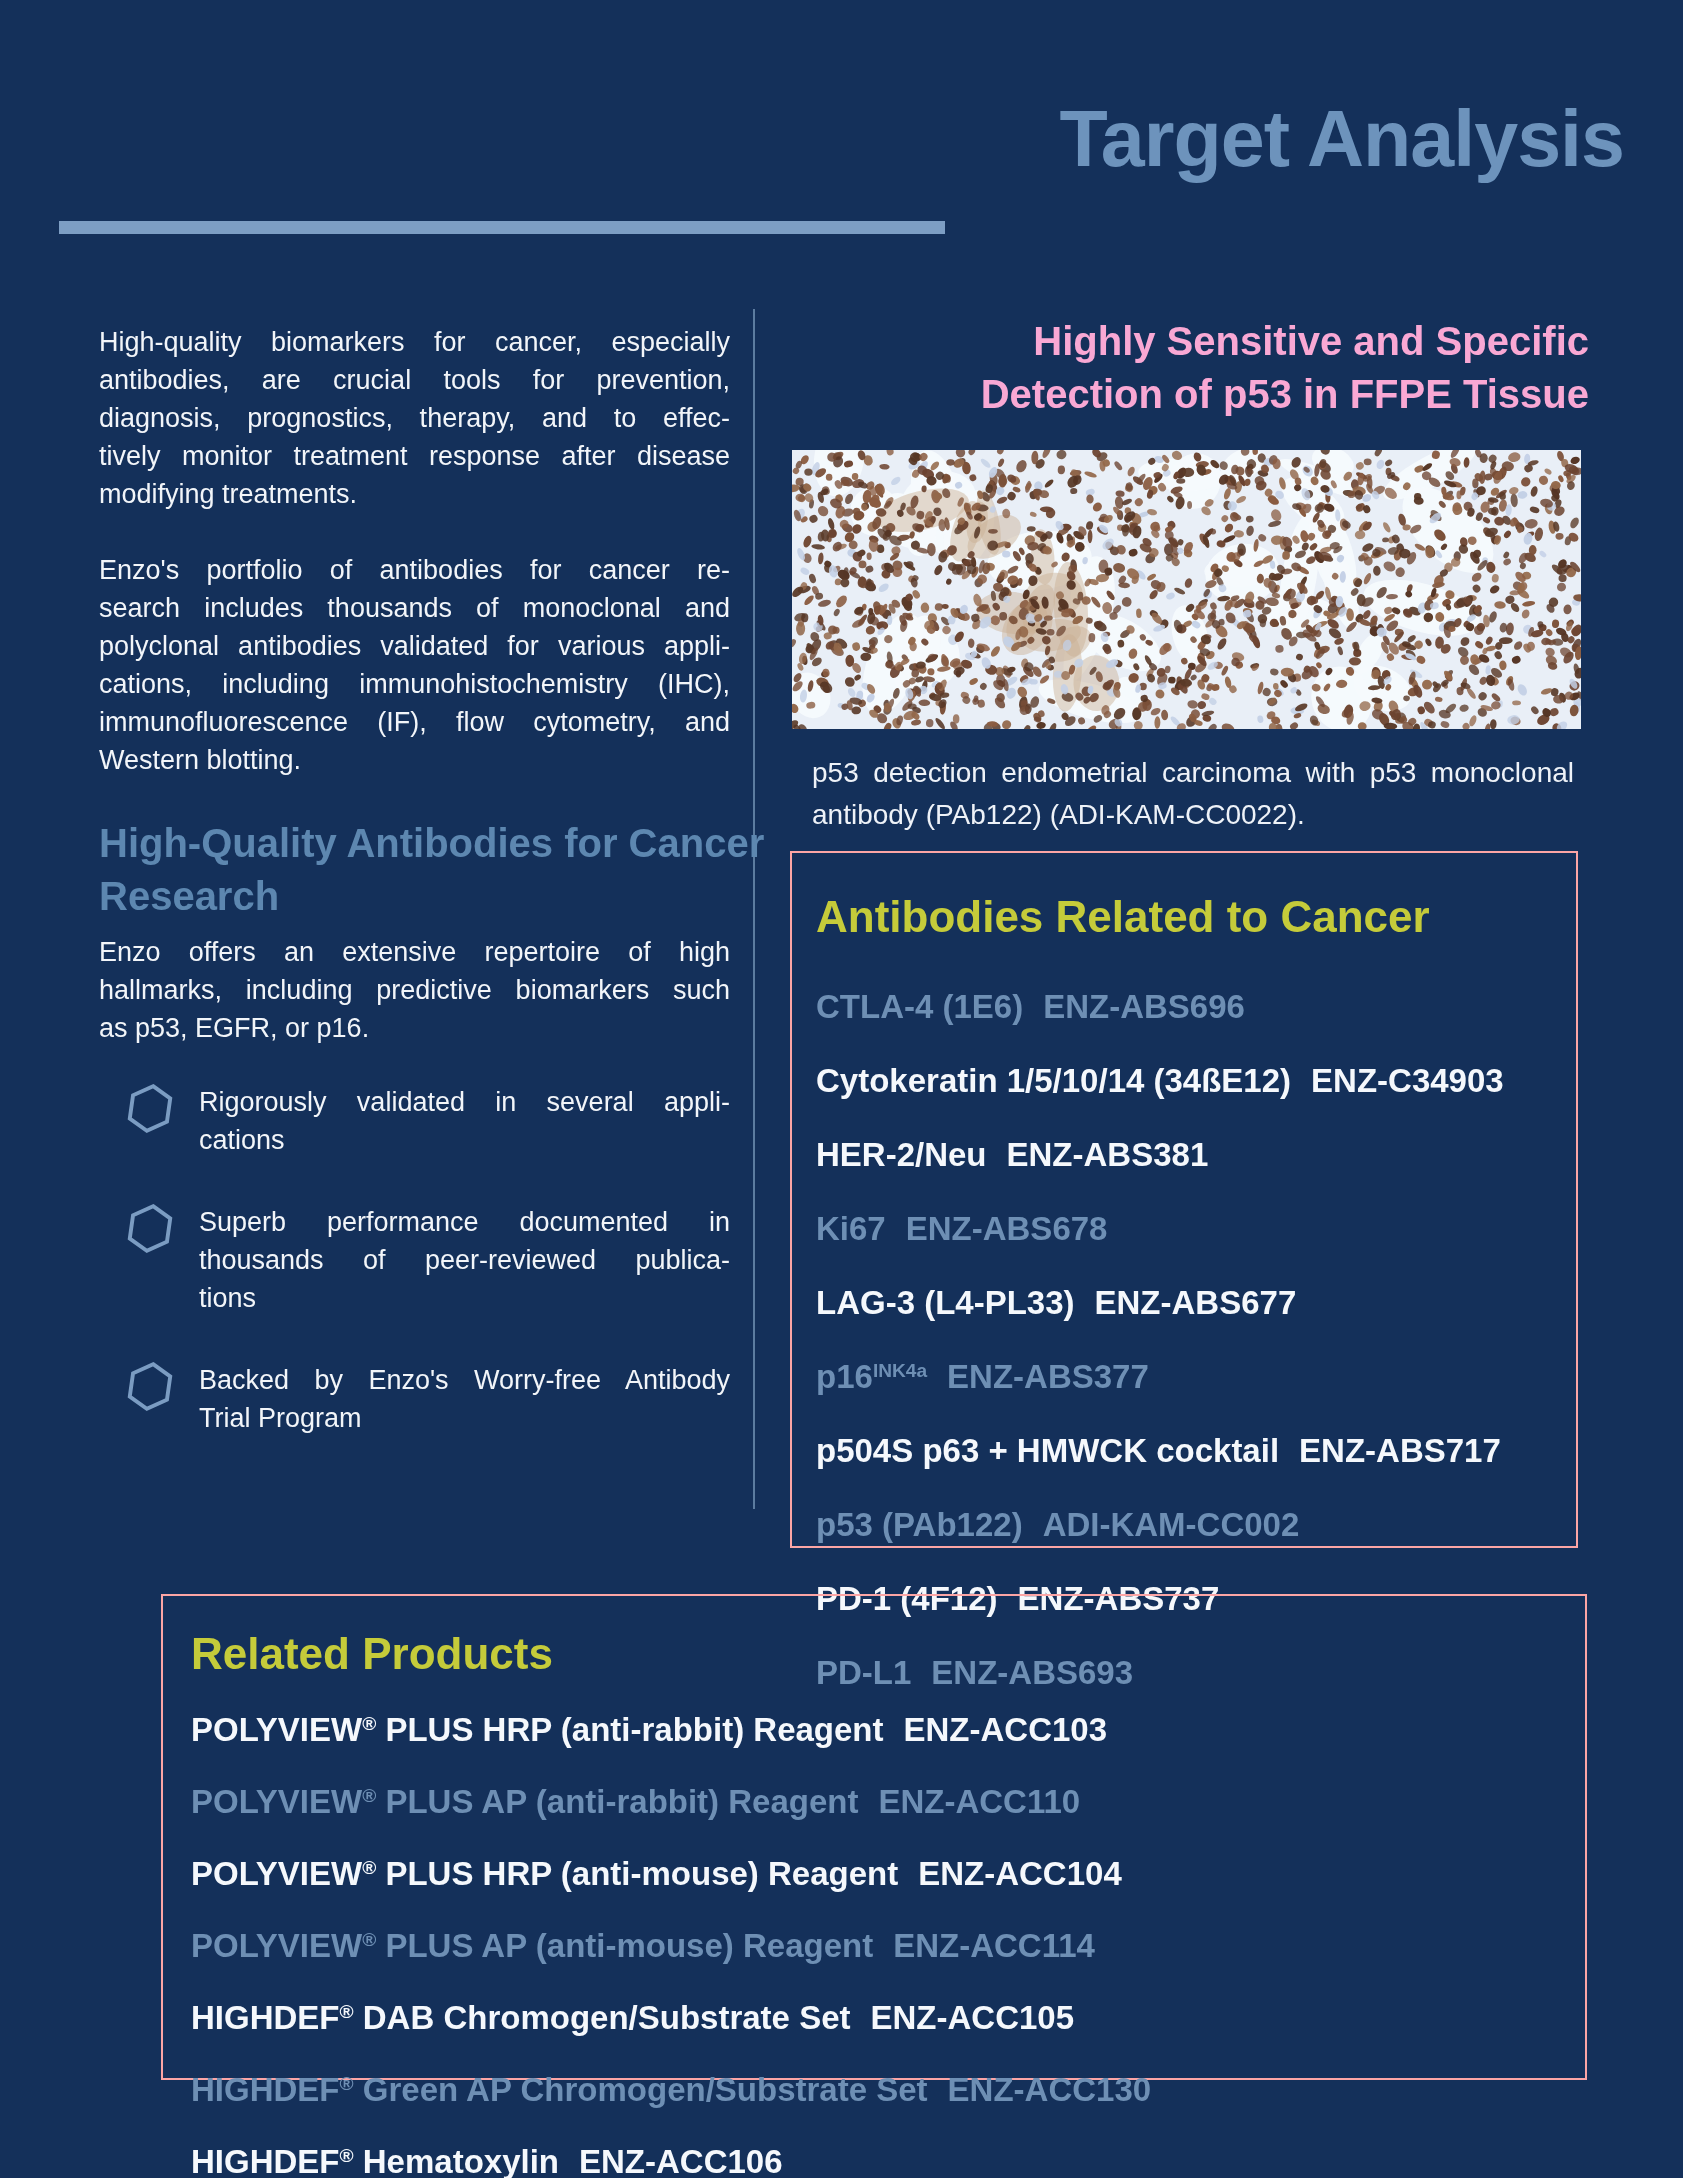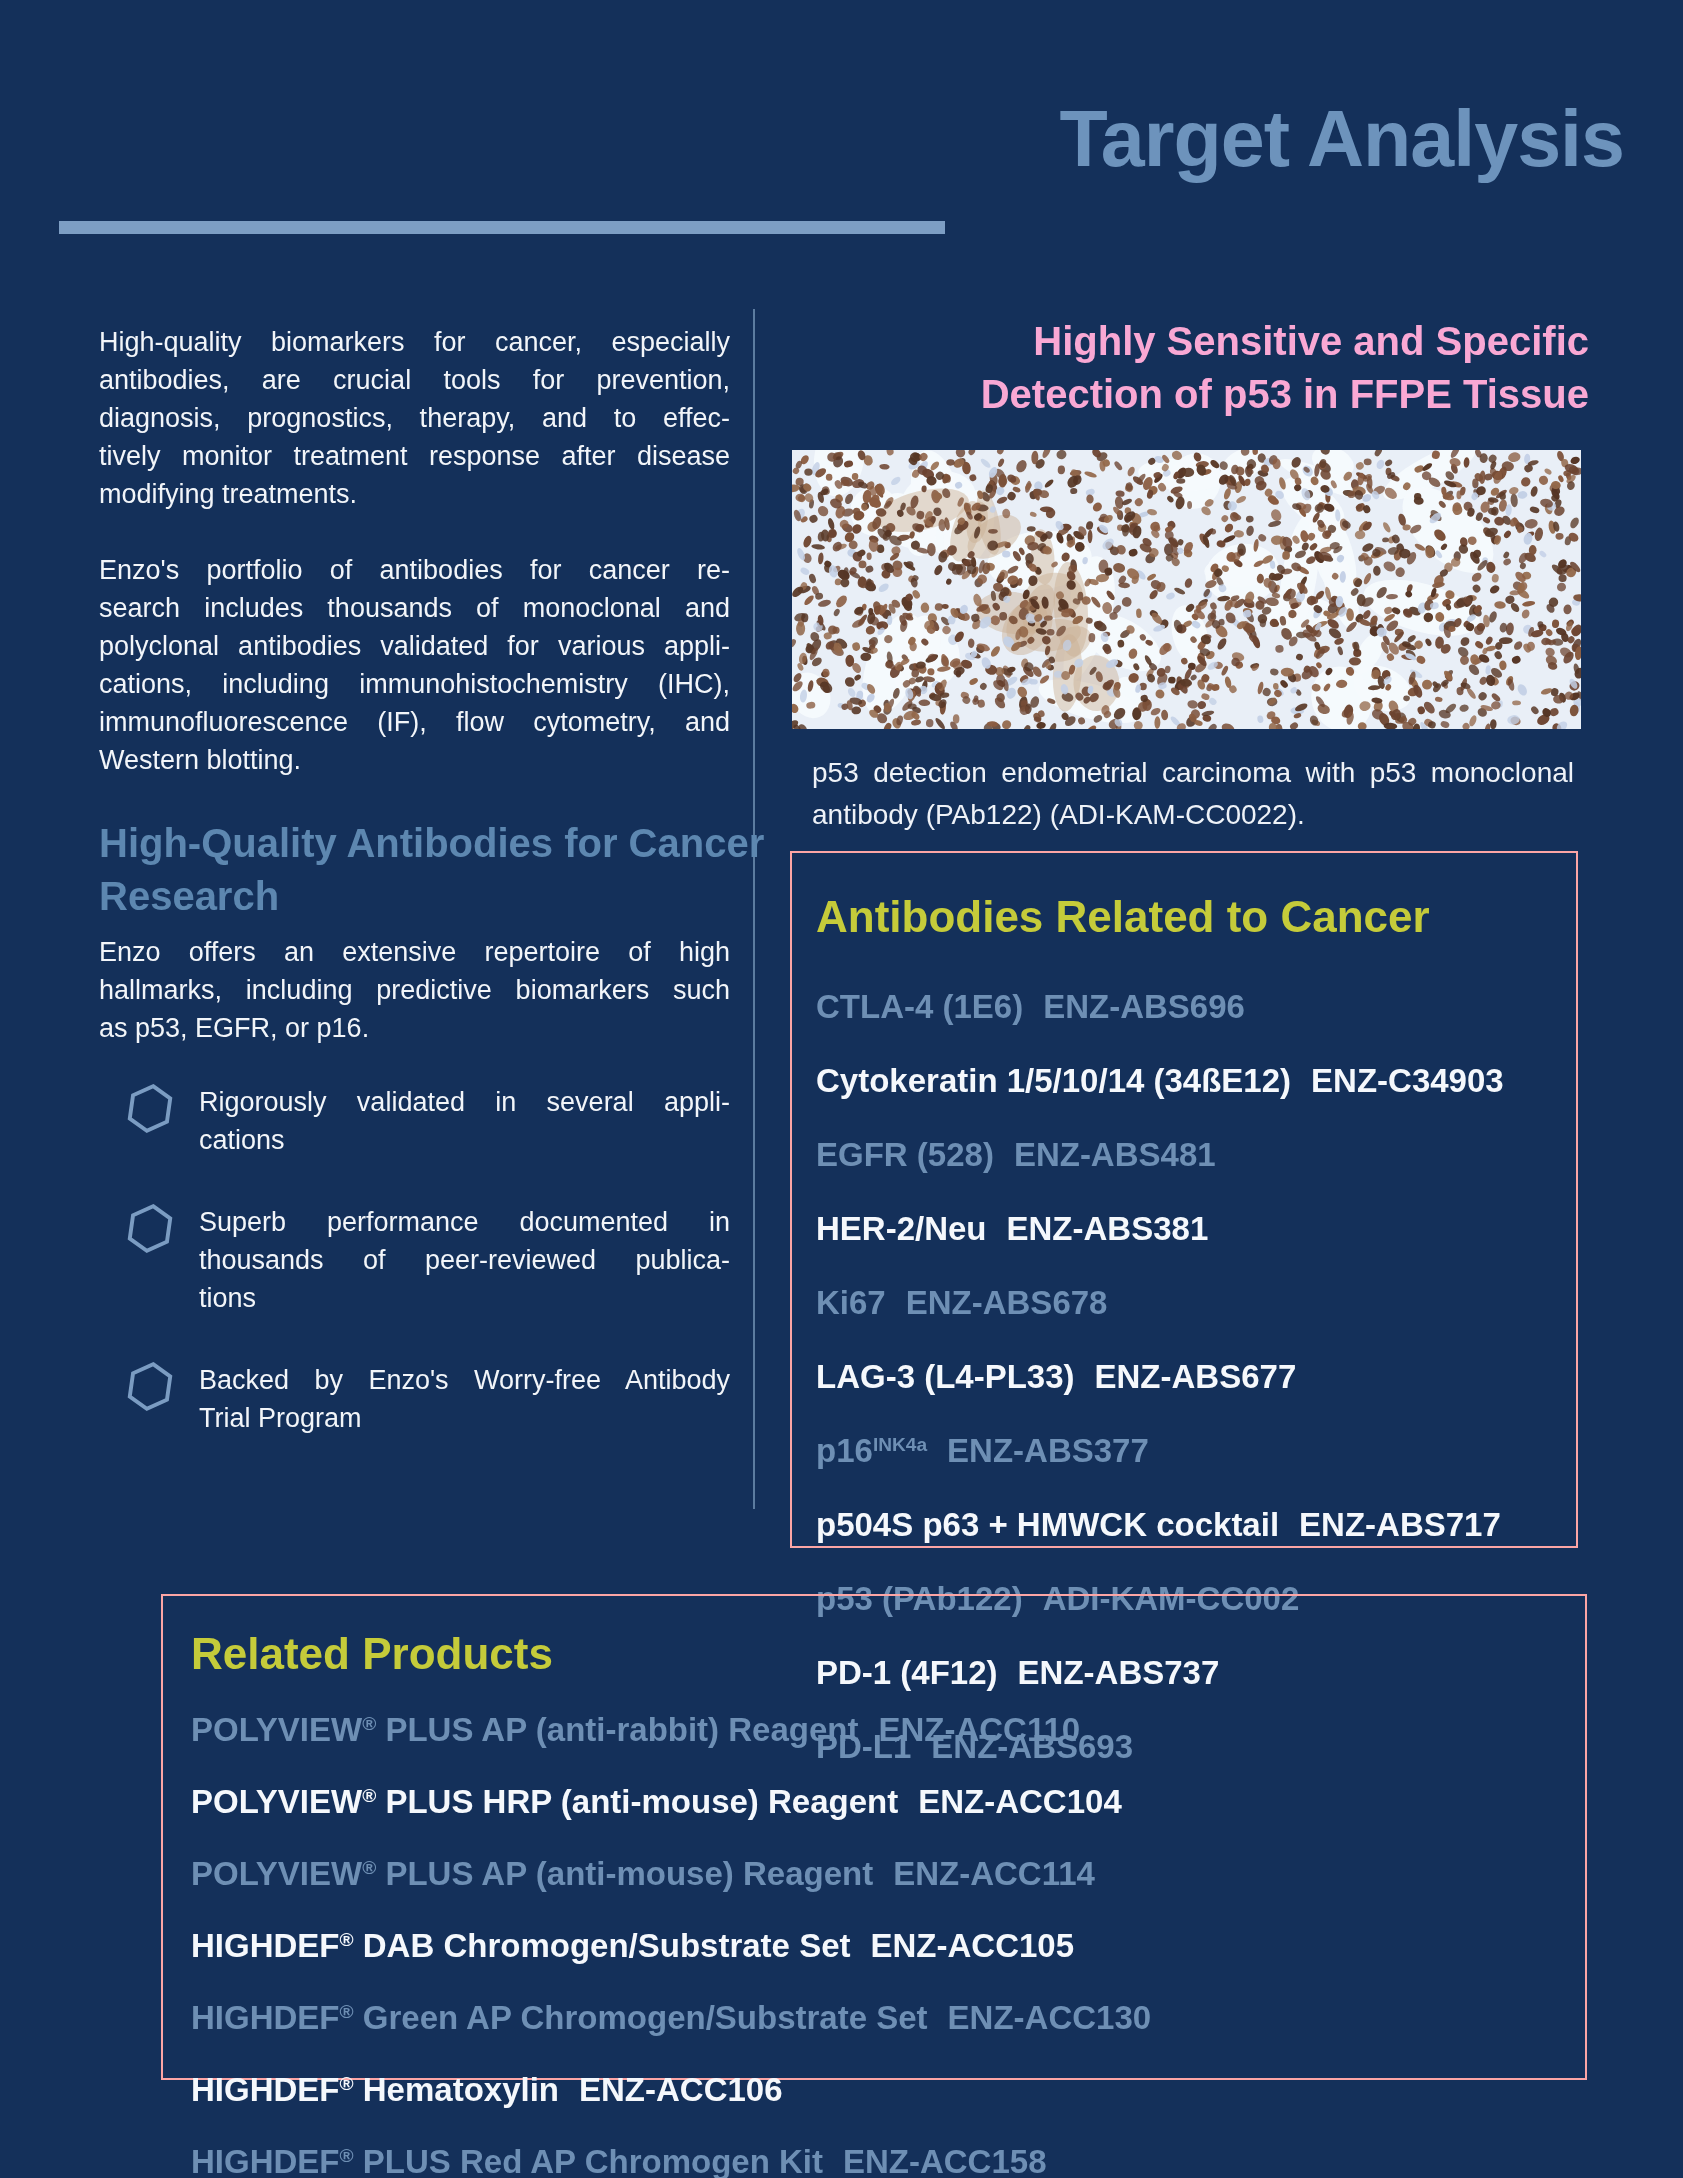--- a/index.html
+++ b/index.html
@@ -1745,24 +1745,20 @@
     <h3 class="box-heading ab-heading">Antibodies Related to Cancer</h3>
     <div class="rows ab-rows" id="abRows">
         <div class="trow slate">
           <span class="tname"><span>CTLA-4 (1E6)</span></span>
           <span class="tcode">ENZ-ABS696</span>
         </div>
         <div class="trow white">
           <span class="tname"><span>Cytokeratin 1/5/10/14 (34ßE12)</span></span>
           <span class="tcode">ENZ-C34903</span>
         </div>
-        <div class="trow slate">
-          <span class="tname"><span>EGFR (528)</span></span>
-          <span class="tcode">ENZ-ABS481</span>
-        </div>
         <div class="trow white">
           <span class="tname"><span>HER-2/Neu</span></span>
           <span class="tcode">ENZ-ABS381</span>
         </div>
         <div class="trow slate">
           <span class="tname"><span>Ki67</span></span>
           <span class="tcode">ENZ-ABS678</span>
         </div>
         <div class="trow white">
           <span class="tname"><span>LAG-3 (L4-PL33)</span></span>
@@ -1787,20 +1783,24 @@
         <div class="trow slate">
           <span class="tname"><span>PD-L1</span></span>
           <span class="tcode">ENZ-ABS693</span>
         </div>
       </div>
   </div>
 
   <div class="box related-box">
     <h3 class="box-heading rel-heading">Related Products</h3>
     <div class="rows rel-rows" id="relRows">
+        <div class="trow white">
+          <span class="tname"><span>POLYVIEW</span><span class="supx">®</span><span> PLUS HRP (anti-rabbit) Reagent</span></span>
+          <span class="tcode">ENZ-ACC103</span>
+        </div>
         <div class="trow slate">
           <span class="tname"><span>POLYVIEW</span><span class="supx">®</span><span> PLUS AP (anti-rabbit) Reagent</span></span>
           <span class="tcode">ENZ-ACC110</span>
         </div>
         <div class="trow white">
           <span class="tname"><span>POLYVIEW</span><span class="supx">®</span><span> PLUS HRP (anti-mouse) Reagent</span></span>
           <span class="tcode">ENZ-ACC104</span>
         </div>
         <div class="trow slate">
           <span class="tname"><span>POLYVIEW</span><span class="supx">®</span><span> PLUS AP (anti-mouse) Reagent</span></span>

